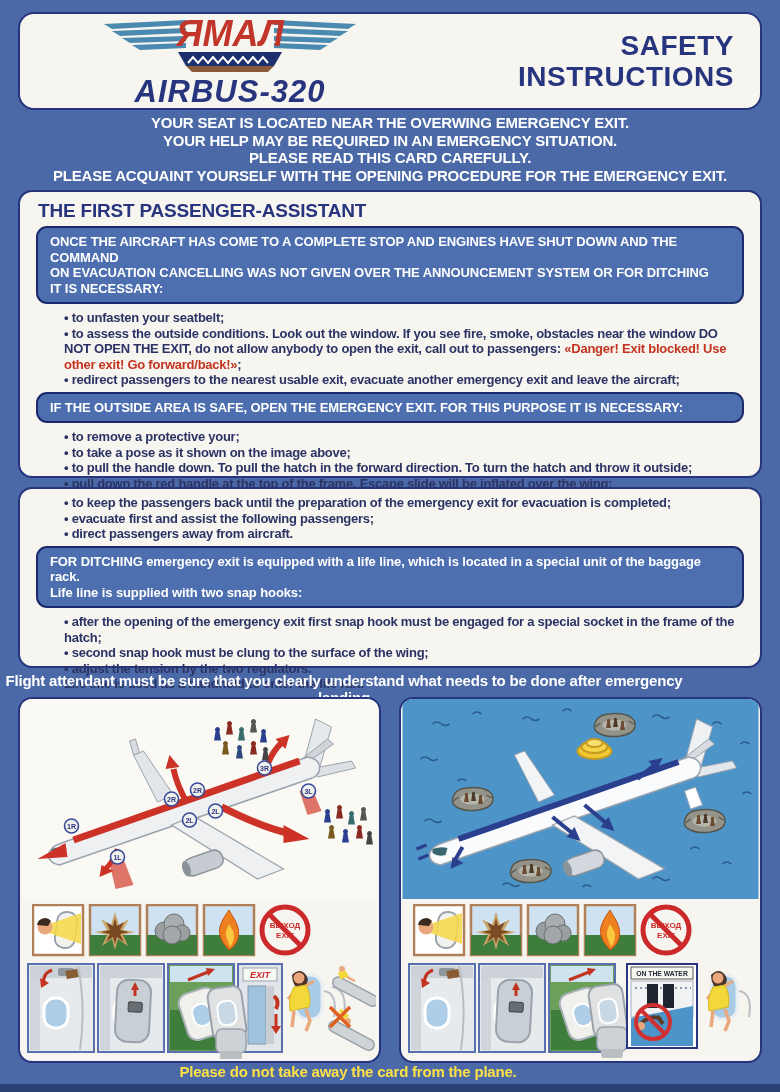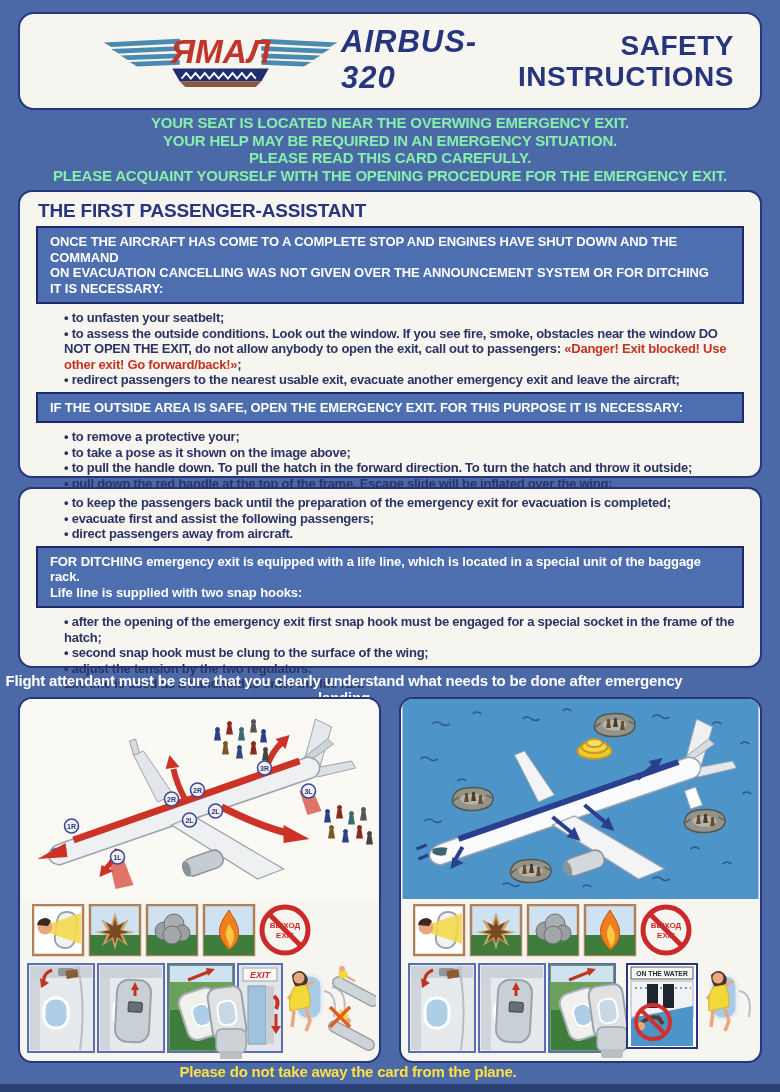--- a/index.html
+++ b/index.html
@@ -9,32 +9,32 @@
   *{margin:0;padding:0;box-sizing:border-box;}
   html,body{width:780px;}
   body{
     width:780px;height:1092px;background:var(--page-blue);
     font-family:"Liberation Sans",sans-serif;overflow:hidden;position:relative;
   }
   .card{background:var(--panel);border:2px solid var(--navy);border-radius:14px;}
   
   .header-card{position:absolute;left:18px;top:12px;width:744px;height:98px;border-radius:16px;
     display:flex;align-items:center;justify-content:space-between;padding:4px 26px 4px 40px;}
-  .logo-block{display:flex;flex-direction:row;align-items:center;margin-left:40px;}
+  .logo-block{display:flex;flex-direction:column;align-items:center;margin-left:40px;}
   .aircraft-name{font-size:31px;font-weight:bold;font-style:italic;color:var(--navy);letter-spacing:1px;margin-top:-2px;}
   .safety-title{font-size:28px;font-weight:bold;color:var(--navy);text-align:right;line-height:1.12;letter-spacing:.5px;}
   
-  .notice{position:absolute;left:0;top:114px;width:780px;text-align:center;color:#86efac;
+  .notice{position:absolute;left:0;top:114px;width:780px;text-align:center;color:#ffffff;
     font-weight:bold;font-size:15px;line-height:17.5px;letter-spacing:-.2px;}
   
   .section{position:absolute;left:18px;width:744px;padding:6px 16px 8px 16px;}
   .sec1{top:190px;height:288px;padding-left:16px;}
   .sec2{top:487px;height:181px;}
   .section h2{color:var(--navy);font-size:19px;font-weight:bold;letter-spacing:-.2px;margin:2px 0 4px 2px;}
-  .bluebox{background:var(--box-blue);border:2.5px solid var(--navy-deep);border-radius:0;
+  .bluebox{background:var(--box-blue);border:2.5px solid var(--navy-deep);border-radius:11px;
     color:#fff;font-weight:bold;font-size:13px;line-height:15.5px;letter-spacing:-.1px;
     padding:6px 12px;margin:4px 0 6px 0;}
   .bullets{color:var(--text-navy);font-weight:bold;font-size:13px;line-height:15.5px;letter-spacing:-.25px;margin-left:28px;}
   .bullet-item::before{content:"\2022\00a0";}
   .bullet-item.no-bullet::before{content:"";}
   .bullets .red{color:var(--red);}
   
   .attendant{position:absolute;left:0;top:672px;width:688px;text-align:center;color:#fff;
     font-weight:bold;font-size:15px;letter-spacing:-.2px;}
   .footer-line{position:absolute;left:0;top:1063px;width:696px;text-align:center;color:#fde047;

